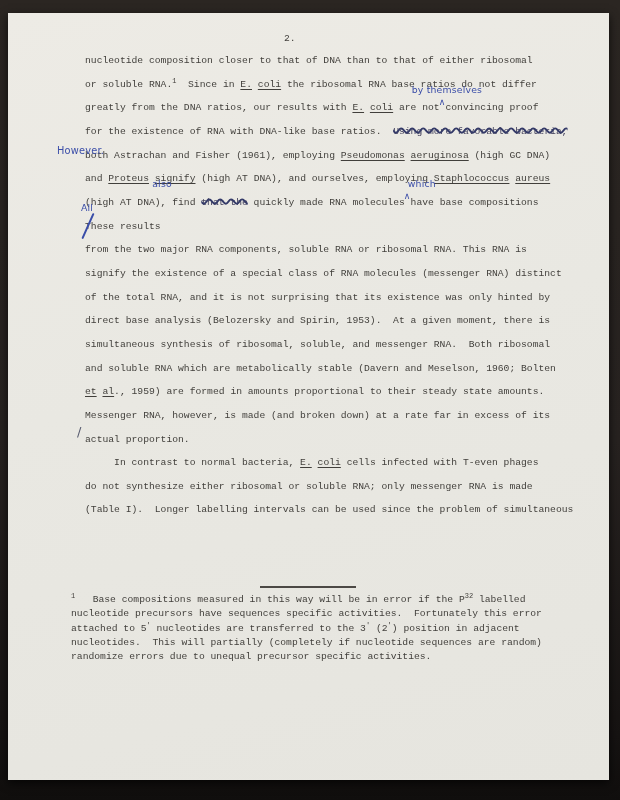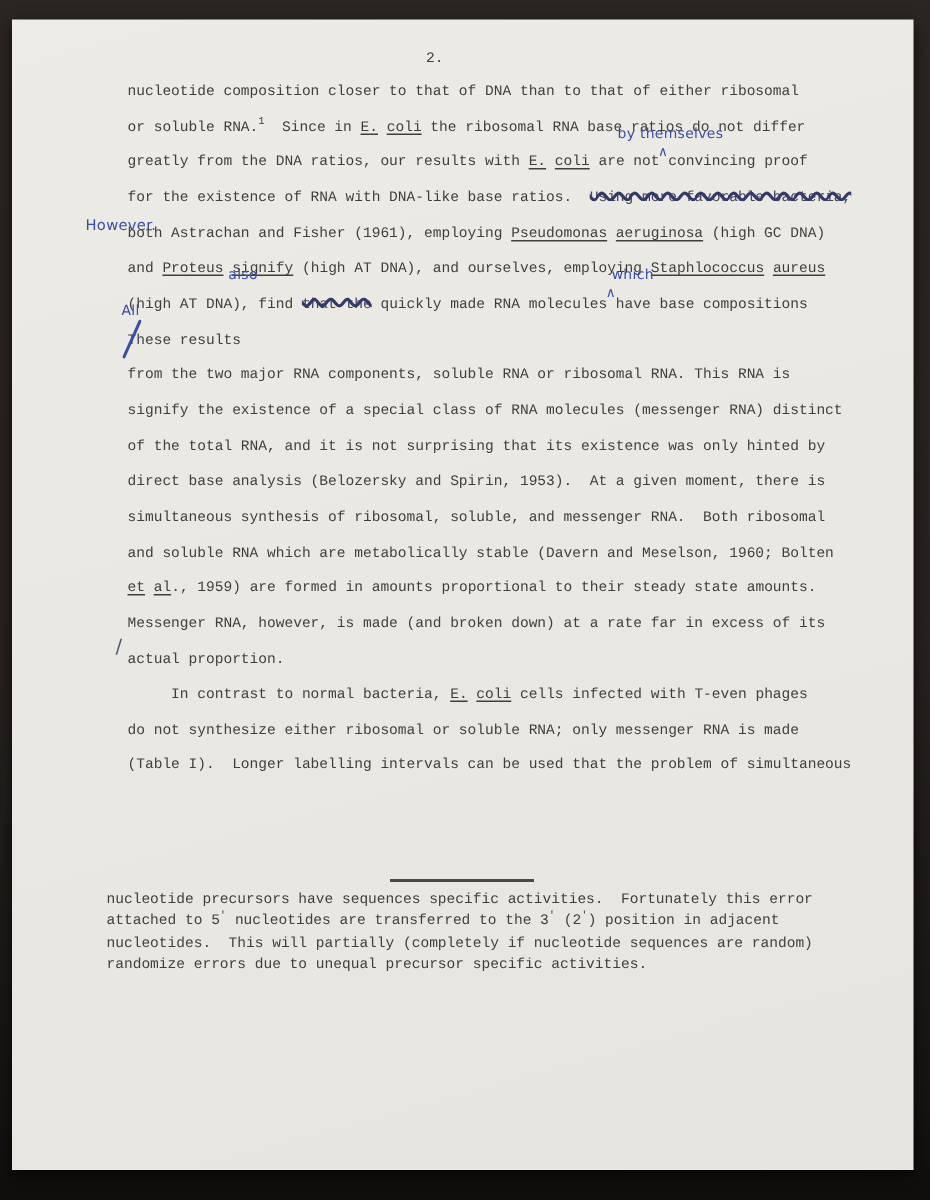--- a/index.html
+++ b/index.html
@@ -52,26 +52,27 @@
         <div class="line"><span class="t">signify the existence of a special class of RNA molecules (messenger RNA) distinct</span></div>
         <div class="line"><span class="t">of the total RNA, and it is not surprising that its existence was only hinted by</span></div>
         <div class="line"><span class="t">direct base analysis (Belozersky and Spirin, 1953).  At a given moment, there is</span></div>
         <div class="line"><span class="t">simultaneous synthesis of ribosomal, soluble, and messenger RNA.  Both ribosomal</span></div>
         <div class="line"><span class="t">and soluble RNA which are metabolically stable (Davern and Meselson, 1960; Bolten</span></div>
         <div class="line"><span class="u">et</span><span class="t"> </span><span class="u">al</span><span class="t">., 1959) are formed in amounts proportional to their steady state amounts.</span></div>
         <div class="line"><span class="t">Messenger RNA, however, is made (and broken down) at a rate far in excess of its</span></div>
         <div class="line"><span class="anchor"><span class="slashmark hand">/</span></span><span class="t">actual proportion.</span></div>
         <div class="line"><span class="t">     In contrast to normal bacteria, </span><span class="u">E.</span><span class="t"> </span><span class="u">coli</span><span class="t"> cells infected with T-even phages</span></div>
         <div class="line"><span class="t">do not synthesize either ribosomal or soluble RNA; only messenger RNA is made</span></div>
-        <div class="line"><span class="t">(Table I).  Longer labelling intervals can be used that the problem of simultaneous</span></div>
+        <div class="line"><span class="t">(Table I).  Longer labelling intervals can be used since the problem of simultaneous</span></div>
       </div>
     <div id="margin-notes">
         <span class="margin-note hand" style="left: 1px; top: 132px;">However.</span>
       </div>
     <div class="fnsep"></div>
     <div class="footnote" id="footnote-lines">
+        <div class="line"><sup class="sp">1</sup><span class="t">   Base compositions measured in this way will be in error if the P</span><sup class="sp">32</sup><span class="t"> labelled</span></div>
         <div class="line"><span class="t">nucleotide precursors have sequences specific activities.  Fortunately this error</span></div>
         <div class="line"><span class="t">attached to 5</span><sup class="sp">'</sup><span class="t"> nucleotides are transferred to the 3</span><sup class="sp">'</sup><span class="t"> (2</span><sup class="sp">'</sup><span class="t">) position in adjacent</span></div>
         <div class="line"><span class="t">nucleotides.  This will partially (completely if nucleotide sequences are random)</span></div>
         <div class="line"><span class="t">randomize errors due to unequal precursor specific activities.</span></div>
       </div>
   </div>
 </div>
 
 </body></html>

